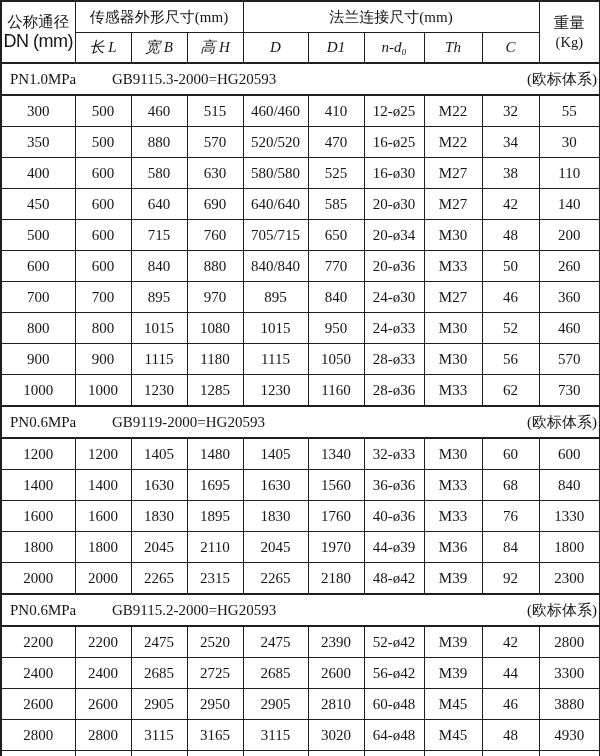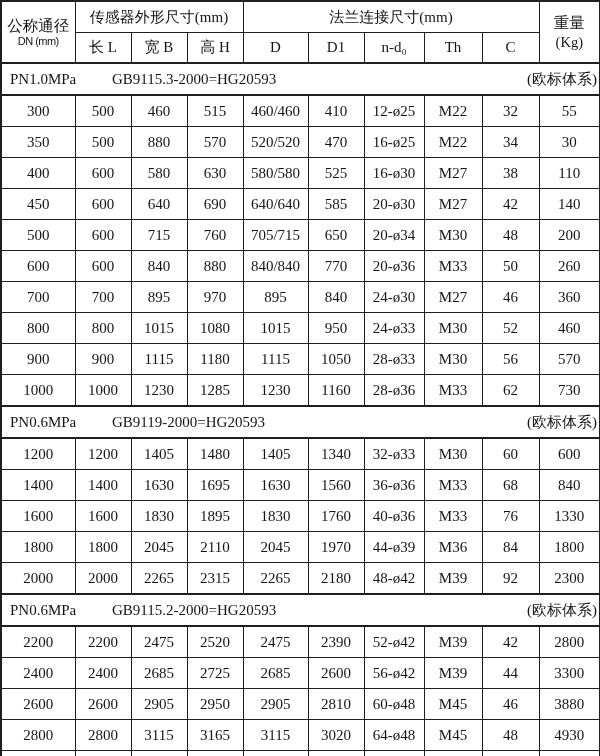--- a/index.html
+++ b/index.html
@@ -30,24 +30,24 @@
     overflow: hidden;
     white-space: nowrap;
   }
   table.spec {
     border: 2px solid #1f1f1f;
   }
   thead th {
     font-size: 15.5px;
   }
   tr.hrow1 th { height: 30px; margin-top: 22px; }
-  tr.hrow2 th { height: 29px; }
+  tr.hrow2 th { height: 29px; font-style: italic; }
   thead tr.hrow2 th { border-bottom: 2px solid #1f1f1f; }
   .dn-title { font-size: 15.5px; line-height: 1.25; }
-  .dn-unit  { font-size: 11px; font-family: "Liberation Sans", sans-serif; letter-spacing: -0.5px; line-height: 1.2; }
+  .dn-unit  { font-size: 18px; font-family: "Liberation Sans", sans-serif; letter-spacing: -0.5px; line-height: 1.2; }
   .wt-title { font-size: 15.5px; line-height: 1.3; }
   .wt-unit  { font-size: 14.5px; line-height: 1.3; }
   tr.section-row td {
     height: 30px;
     border-top: 2px solid #1f1f1f;
     border-bottom: 2px solid #1f1f1f;
   }
   tr.section-row td .sec-wrap {
     display: flex;
     align-items: center;

